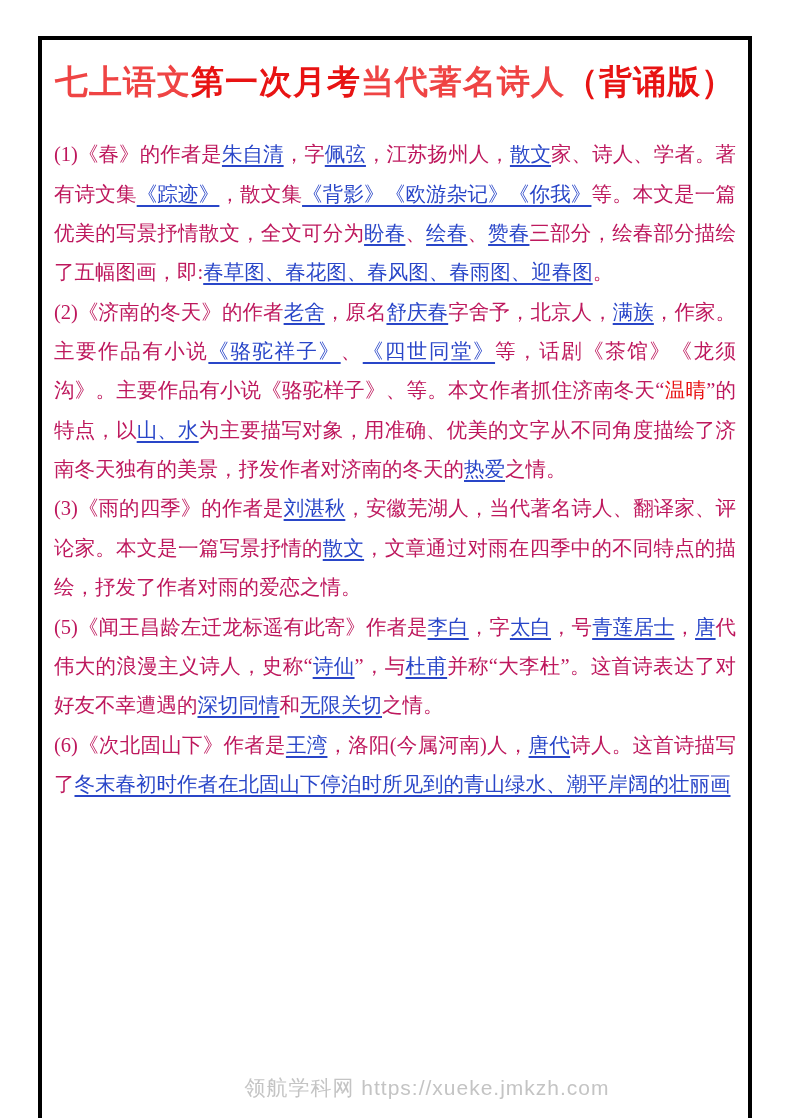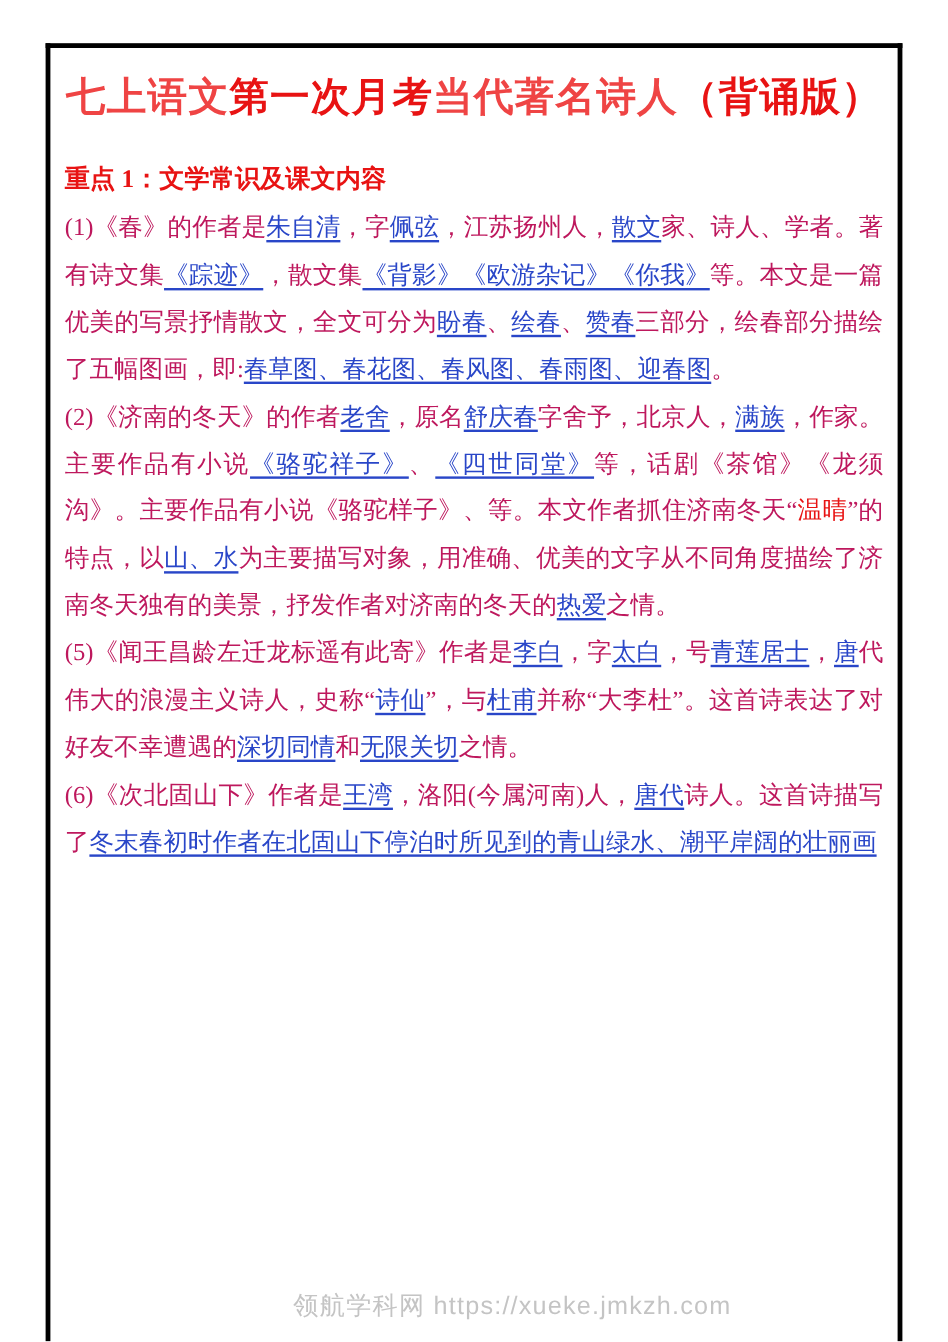--- a/index.html
+++ b/index.html
@@ -69,22 +69,22 @@
     font-family: "Liberation Sans", "DejaVu Sans", sans-serif;
     margin-left: 32px;
   }
 </style>
 </head>
 <body>
 
 <div class="page">
   <div class="frame">
     <h1 class="title"><span class="seg-n">七上语文</span><span class="seg-r">第一次月考</span><span class="seg-n">当代著名诗人</span><span class="seg-r">（背诵版）</span></h1>
-    <h2 class="section-heading">重点 1：文学常识及课文内容</h2>
     <div class="paragraphs">
         <p class="para"><span class="seg-n">(1)《春》的作者是</span><span class="seg-b">朱自清</span><span class="seg-n">，字</span><span class="seg-b">佩弦</span><span class="seg-n">，江苏扬州人，</span><span class="seg-b">散文</span><span class="seg-n">家、诗人、学者。著有诗文集</span><span class="seg-b">《踪迹》</span><span class="seg-n">，散文集</span><span class="seg-b">《背影》《欧游杂记》《你我》</span><span class="seg-n">等。本文是一篇优美的写景抒情散文，全文可分为</span><span class="seg-b">盼春</span><span class="seg-n">、</span><span class="seg-b">绘春</span><span class="seg-n">、</span><span class="seg-b">赞春</span><span class="seg-n">三部分，绘春部分描绘了五幅图画，即:</span><span class="seg-b">春草图、春花图、春风图、春雨图、迎春图</span><span class="seg-n">。</span></p>
         <p class="para"><span class="seg-n">(2)《济南的冬天》的作者</span><span class="seg-b">老舍</span><span class="seg-n">，原名</span><span class="seg-b">舒庆春</span><span class="seg-n">字舍予，北京人，</span><span class="seg-b">满族</span><span class="seg-n">，作家。主要作品有小说</span><span class="seg-b">《骆驼祥子》</span><span class="seg-n">、</span><span class="seg-b">《四世同堂》</span><span class="seg-n">等，话剧《茶馆》《龙须沟》。主要作品有小说《骆驼样子》、等。本文作者抓住济南冬天“</span><span class="seg-r">温晴</span><span class="seg-n">”的特点，以</span><span class="seg-b">山、水</span><span class="seg-n">为主要描写对象，用准确、优美的文字从不同角度描绘了济南冬天独有的美景，抒发作者对济南的冬天的</span><span class="seg-b">热爱</span><span class="seg-n">之情。</span></p>
+        <p class="para"><span class="seg-n">(3)《雨的四季》的作者是</span><span class="seg-b">刘湛秋</span><span class="seg-n">，安徽芜湖人，当代著名诗人、翻译家、评论家。本文是一篇写景抒情的</span><span class="seg-b">散文</span><span class="seg-n">，文章通过对雨在四季中的不同特点的描绘，抒发了作者对雨的爱恋之情。</span></p>
         <p class="para"><span class="seg-n">(5)《闻王昌龄左迁龙标遥有此寄》作者是</span><span class="seg-b">李白</span><span class="seg-n">，字</span><span class="seg-b">太白</span><span class="seg-n">，号</span><span class="seg-b">青莲居士</span><span class="seg-n">，</span><span class="seg-b">唐</span><span class="seg-n">代伟大的浪漫主义诗人，史称“</span><span class="seg-b">诗仙</span><span class="seg-n">”，与</span><span class="seg-b">杜甫</span><span class="seg-n">并称“大李杜”。这首诗表达了对好友不幸遭遇的</span><span class="seg-b">深切同情</span><span class="seg-n">和</span><span class="seg-b">无限关切</span><span class="seg-n">之情。</span></p>
         <p class="para"><span class="seg-n">(6)《次北固山下》作者是</span><span class="seg-b">王湾</span><span class="seg-n">，洛阳(今属河南)人，</span><span class="seg-b">唐代</span><span class="seg-n">诗人。这首诗描写了</span><span class="seg-b">冬末春初时作者在北固山下停泊时所见到的青山绿水、潮平岸阔的壮丽画</span></p>
       </div>
   </div>
   <div class="footer">领航学科网 https://xueke.jmkzh.com</div>
 </div>
 
 </body></html>

